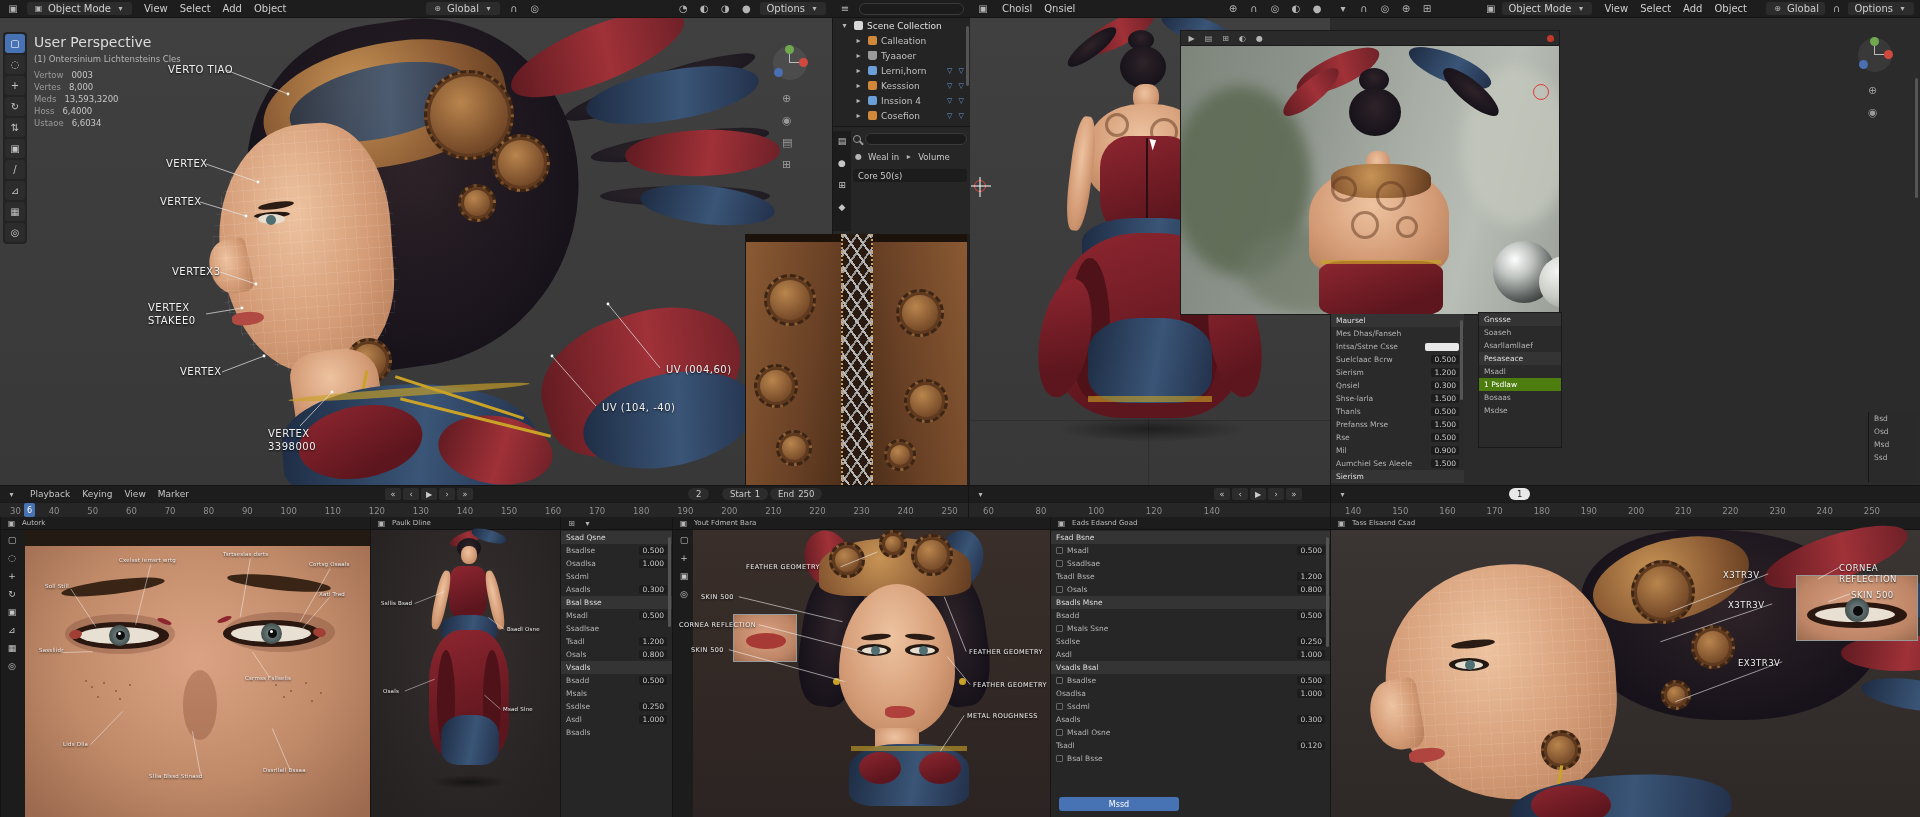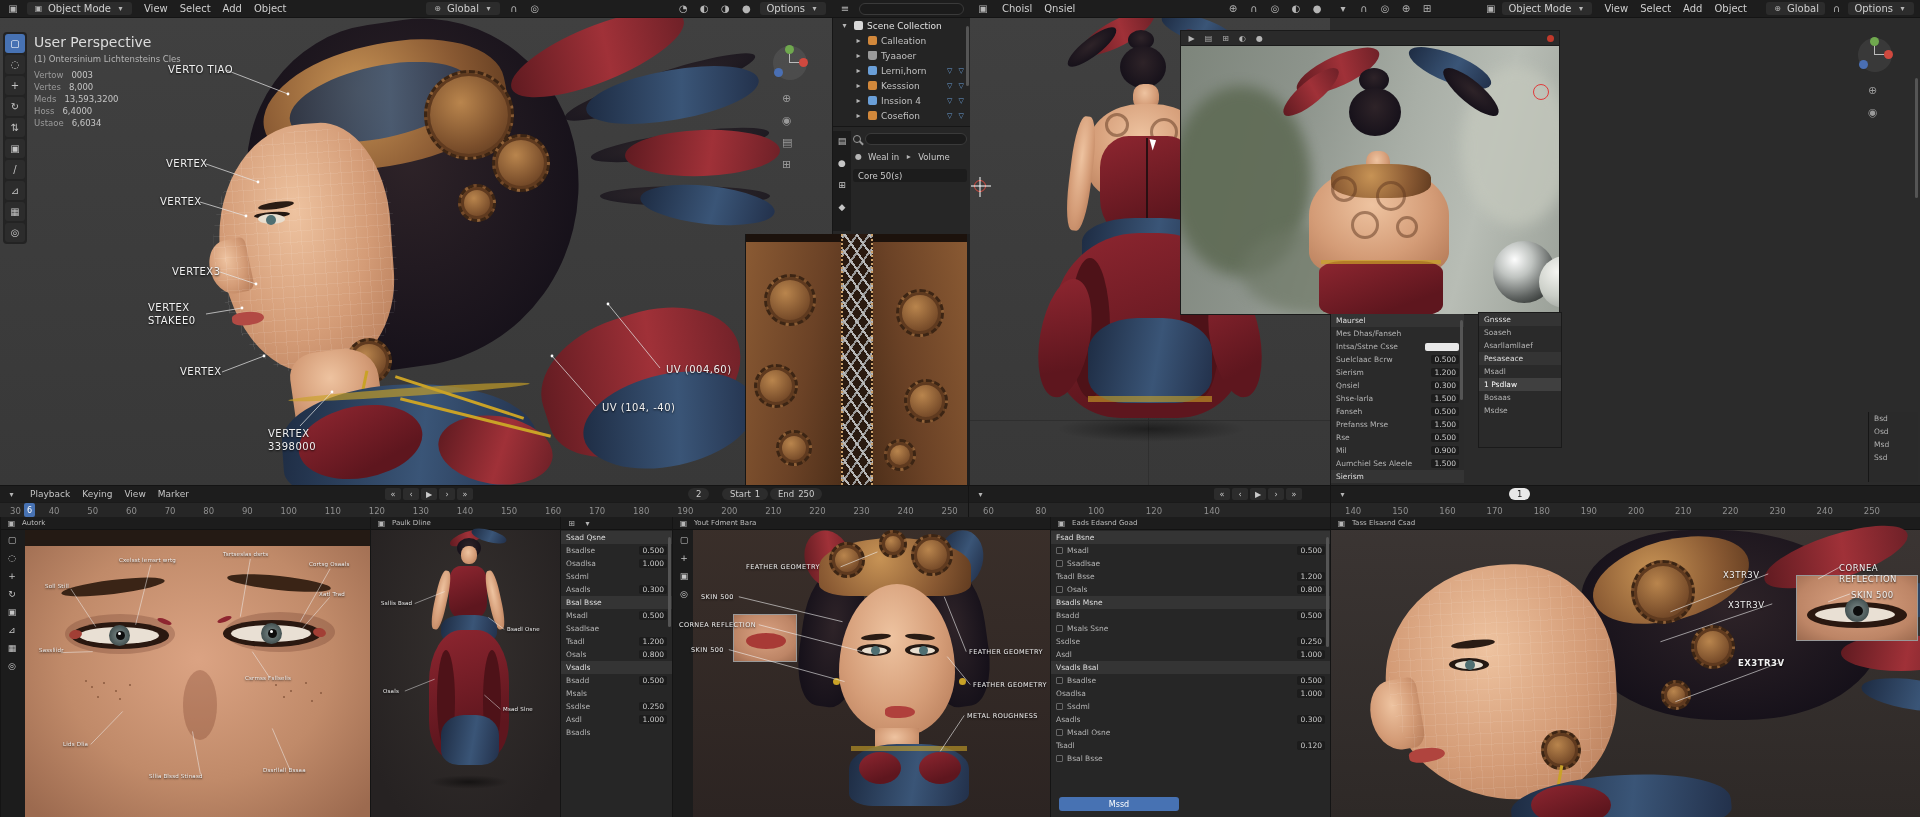--- a/index.html
+++ b/index.html
@@ -91,21 +91,21 @@
   .search-field { height:12px; background:#1b1b1b; border:1px solid #3a3a3a; border-radius:7px; flex:1; }
   .mag { width:8px; height:8px; border:1.5px solid #999; border-radius:50%; position:relative; flex:0 0 auto; }
   .mag::after { content:""; position:absolute; width:5px; height:1.5px; background:#999; right:-4px; bottom:-1px; transform:rotate(45deg); }
 
   .prow { display:flex; align-items:center; height:13px; padding:0 5px; gap:4px; font-size:7.5px; color:#b2b2b2; }
   .prow .lbl { flex:1; overflow:hidden; white-space:nowrap; }
   .prow .val { background:#1c1c1c; border-radius:2px; padding:0 3px; min-width:28px; text-align:right; color:#ccc; }
   .prow .cb  { width:7px; height:7px; border:1px solid #666; border-radius:1px; background:#222; flex:0 0 auto; }
   .prow .swatch { width:34px; height:8px; background:#e8e8e8; border-radius:2px; }
   .prow.sect { background:#343434; color:#ddd; }
-  .prow.hl   { background:#404040; color:#fff; }
+  .prow.hl   { background:#4d7c0f; color:#fff; }
   .scrollbar { position:absolute; width:3px; background:#555; border-radius:2px; }
 
   
   .tl { position:absolute; background:#1d1d1d; border-top:1px solid #141414; }
   .tl-controls { position:relative; height:16px; display:flex; align-items:center; gap:8px; padding:0 6px; font-size:9px; color:#c5c5c5; }
   .ruler { display:flex; justify-content:space-between; align-items:center; height:16px; background:#262626;
            font-size:8.5px; color:#8f8f8f; border-top:1px solid #1a1a1a; }
   .tbtns { display:flex; gap:2px; }
   .tbtn { width:16px; height:12px; display:flex; align-items:center; justify-content:center;
           background:#2c2c2c; border-radius:2px; font-size:8px; color:#ccc; }
@@ -577,21 +577,21 @@
           <span class="val">0.300</span>
         </div>
 
         <div class="prow">
           <span class="lbl">Shse-larla</span>
 
           <span class="val">1.500</span>
         </div>
 
         <div class="prow">
-          <span class="lbl">Fanseh</span>
+          <span class="lbl">Thanls</span>
 
           <span class="val">0.500</span>
         </div>
 
         <div class="prow">
           <span class="lbl">Prefanss Mrse</span>
 
           <span class="val">1.500</span>
         </div>
 
@@ -1202,17 +1202,17 @@
           <line x1="510" y1="50" x2="488" y2="62"></line>
         <line x1="520" y1="77" x2="498" y2="85"></line>
       </g>
     </svg>
     <div class="annos">
 
     <span class="anno anno-lg" style="left: 508px; top: 46px;">CORNEA REFLECTION</span>
         <span class="anno anno-lg" style="left: 520px; top: 73px;">SKIN 500</span>
         <span class="anno anno-lg" style="left: 392px; top: 53px;">X3TR3V</span>
         <span class="anno anno-lg" style="left: 397px; top: 83px;">X3TR3V</span>
-        <span class="anno anno-lg" style="left: 407px; top: 141px; font-weight: bold;">EX3TR3V</span>
+        <span class="anno anno-lg" style="left: 407px; top: 141px;">EX3TR3V</span>
       </div>
   </div>
 
 </div>
 
 </body></html>

